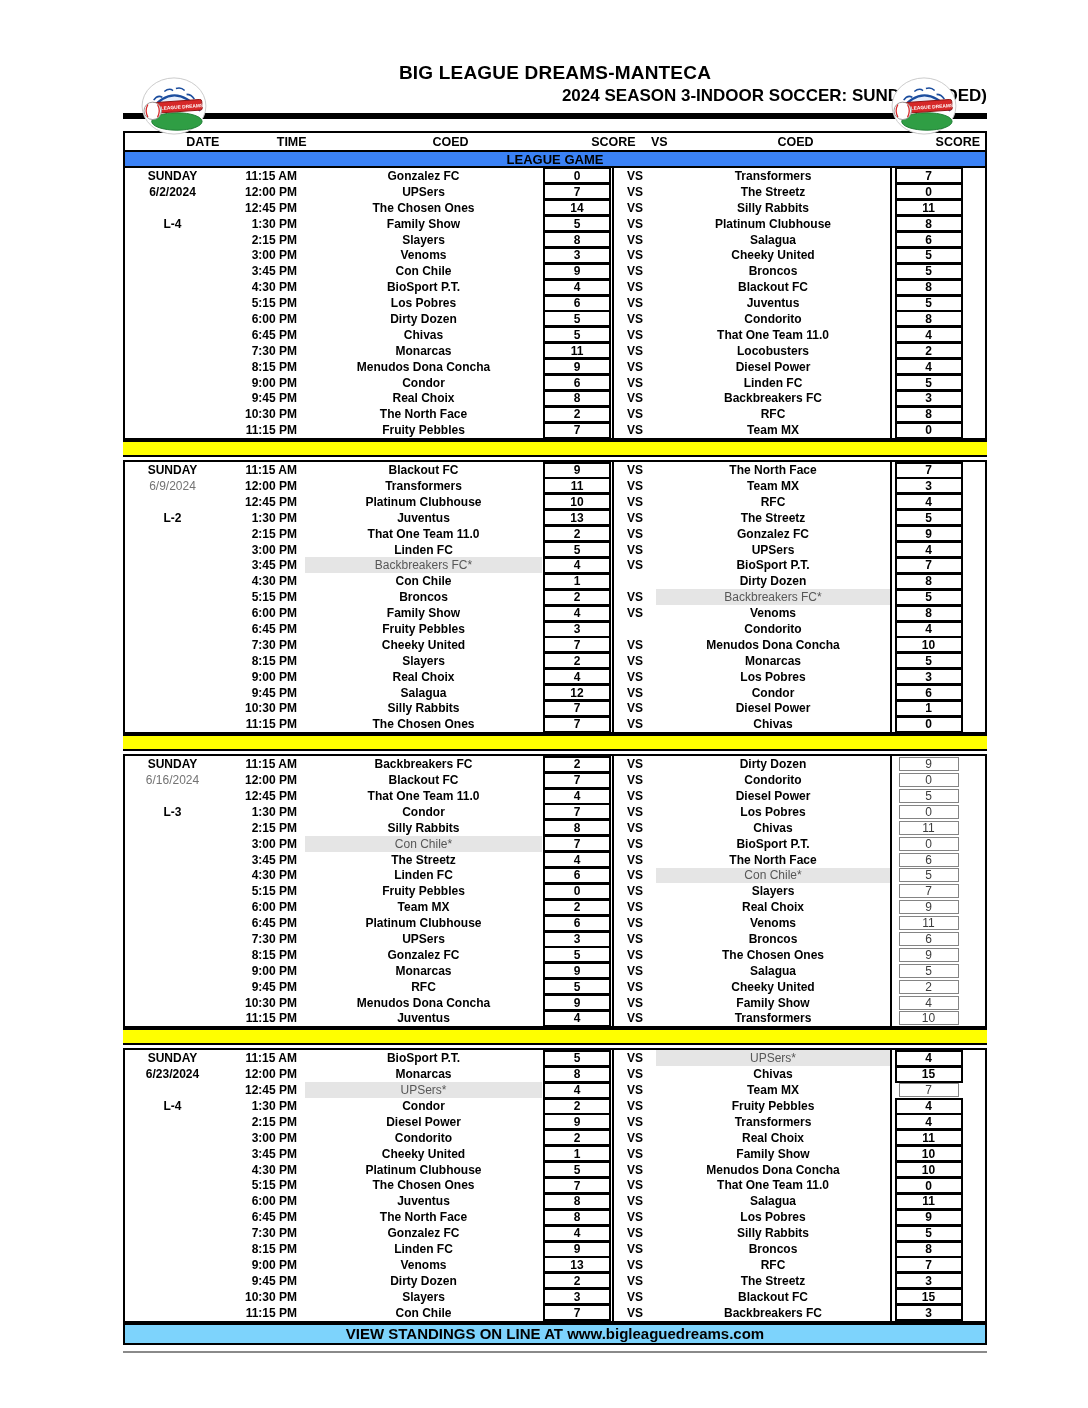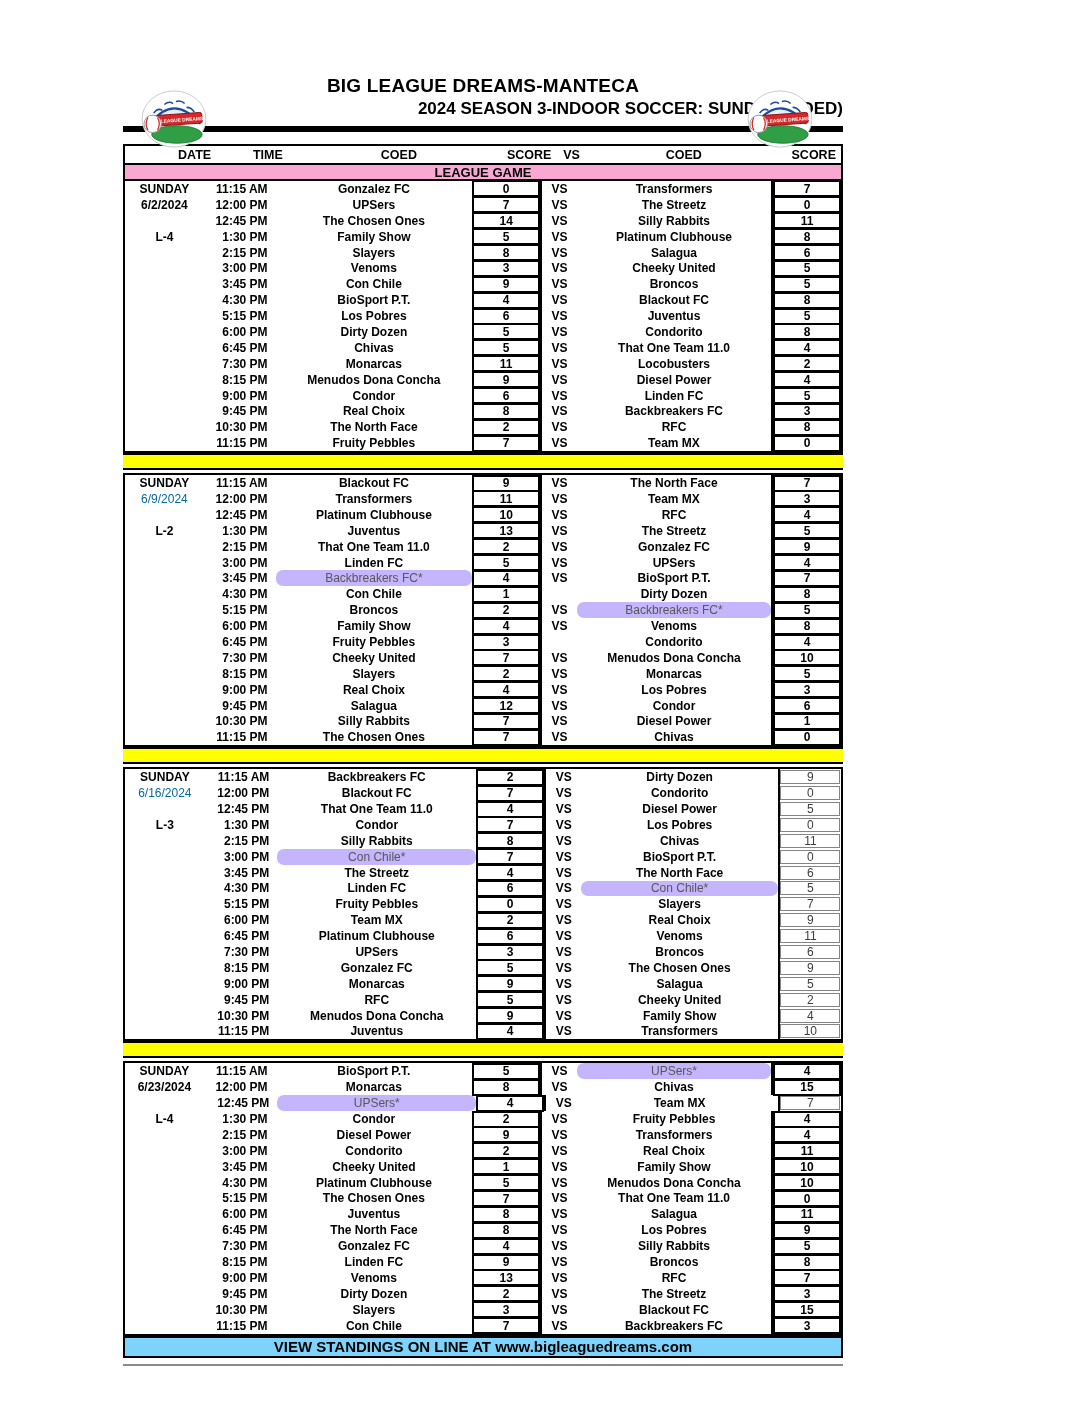--- a/index.html
+++ b/index.html
@@ -1,18 +1,18 @@
 <!DOCTYPE html>
 <html><head>
 <meta charset="utf-8">
 <style>
   html,body{margin:0;padding:0;background:#ffffff;}
   .canvas{position:relative;width:1088px;height:1408px;background:#fff;overflow:hidden;
           font-family:"Liberation Sans", sans-serif;color:#000;}
-  .page{position:absolute;left:123px;top:13px;width:720px;}
+  .page{position:absolute;left:123px;top:0;width:864px;}
 
   
   .header-wrap{position:relative;height:131px;}
   .title1{position:absolute;top:62px;left:0;width:100%;text-align:center;
           font-size:19px;font-weight:bold;letter-spacing:.2px;}
   .title2{position:absolute;top:86px;left:0;width:100%;text-align:right;
           font-size:17px;font-weight:bold;}
   .black-bar{position:absolute;top:113px;left:0;width:100%;height:6px;background:#000;}
   .logo{position:absolute;top:76px;}
   .logo.left{left:18px;}
@@ -24,43 +24,43 @@
   .hcell{display:flex;align-items:center;justify-content:center;height:100%;box-sizing:border-box;}
 
   
   .c-date{width:95px;}  .c-time{width:85px;}  .c-home{width:237px;}
   .c-score{width:72px;} .c-vs{width:42px;}    .c-guest{width:234px;}
   .c-score2{width:75px;}
   .hcell.c-score{justify-content:flex-end;padding-right:3px;}
   .hcell.c-score2{justify-content:flex-end;padding-right:5px;}
 
   
-  .banner{height:16px;background:#f9a8d4;border:2px solid #000;border-top:none;
+  .banner{height:16px;background:#3b82f6;border:2px solid #000;border-top:none;
           box-sizing:border-box;display:flex;align-items:center;justify-content:center;
           font-weight:bold;font-size:13px;}
   .week-sep{height:13px;background:#FFFF00;border-top:2px solid #000;border-bottom:2px solid #000;
             margin-bottom:3px;}
   .footer{height:22px;background:#7dd3fc;border:2px solid #000;box-sizing:border-box;
           display:flex;align-items:center;justify-content:center;font-weight:bold;font-size:15px;}
   .bottom-rule{height:2px;background:#8a8a8a;margin-top:6px;}
 
   
   .week-block{border:2px solid #000;box-sizing:border-box;background:#fff;}
   .week-block.first{border-top:none;}
   .grow{display:flex;align-items:center;height:15.9px;font-size:12px;font-weight:bold;line-height:1;}
   .grow > div{display:flex;align-items:center;justify-content:center;height:100%;box-sizing:border-box;}
   .grow .dcell{justify-content:center;}
-  .grow .dcell.muted{font-weight:400;color:#0369a1;}
+  .grow .dcell.muted{font-weight:400;color:#737373;}
   .grow .tcell{justify-content:flex-end;padding-right:8px;}
   .grow .c-score{border-right:2px solid #000;}
   .grow .c-score2{border-left:2px solid #000;}
   .sbox{width:64px;height:13px;border:2px solid #000;background:#fff;
         display:flex;align-items:center;justify-content:center;font-weight:bold;box-sizing:content-box;}
   .sbox.thin{width:58px;height:12px;border:1px solid #848484;font-weight:400;color:#3d3d3d;}
-  .teamcell.hl{background:#c4b5fd;color:#575757;font-weight:400;border-radius:7px;}
+  .teamcell.hl{background:#e5e5e5;color:#575757;font-weight:400;}
 </style>
 </head>
 <body>
 
 <div class="canvas">
   <div class="page">
 
     <div class="header-wrap">
       <div class="title1">BIG LEAGUE DREAMS-MANTECA</div>
       <div class="title2">2024 SEASON 3-INDOOR SOCCER: SUNDAY (COED)</div>

